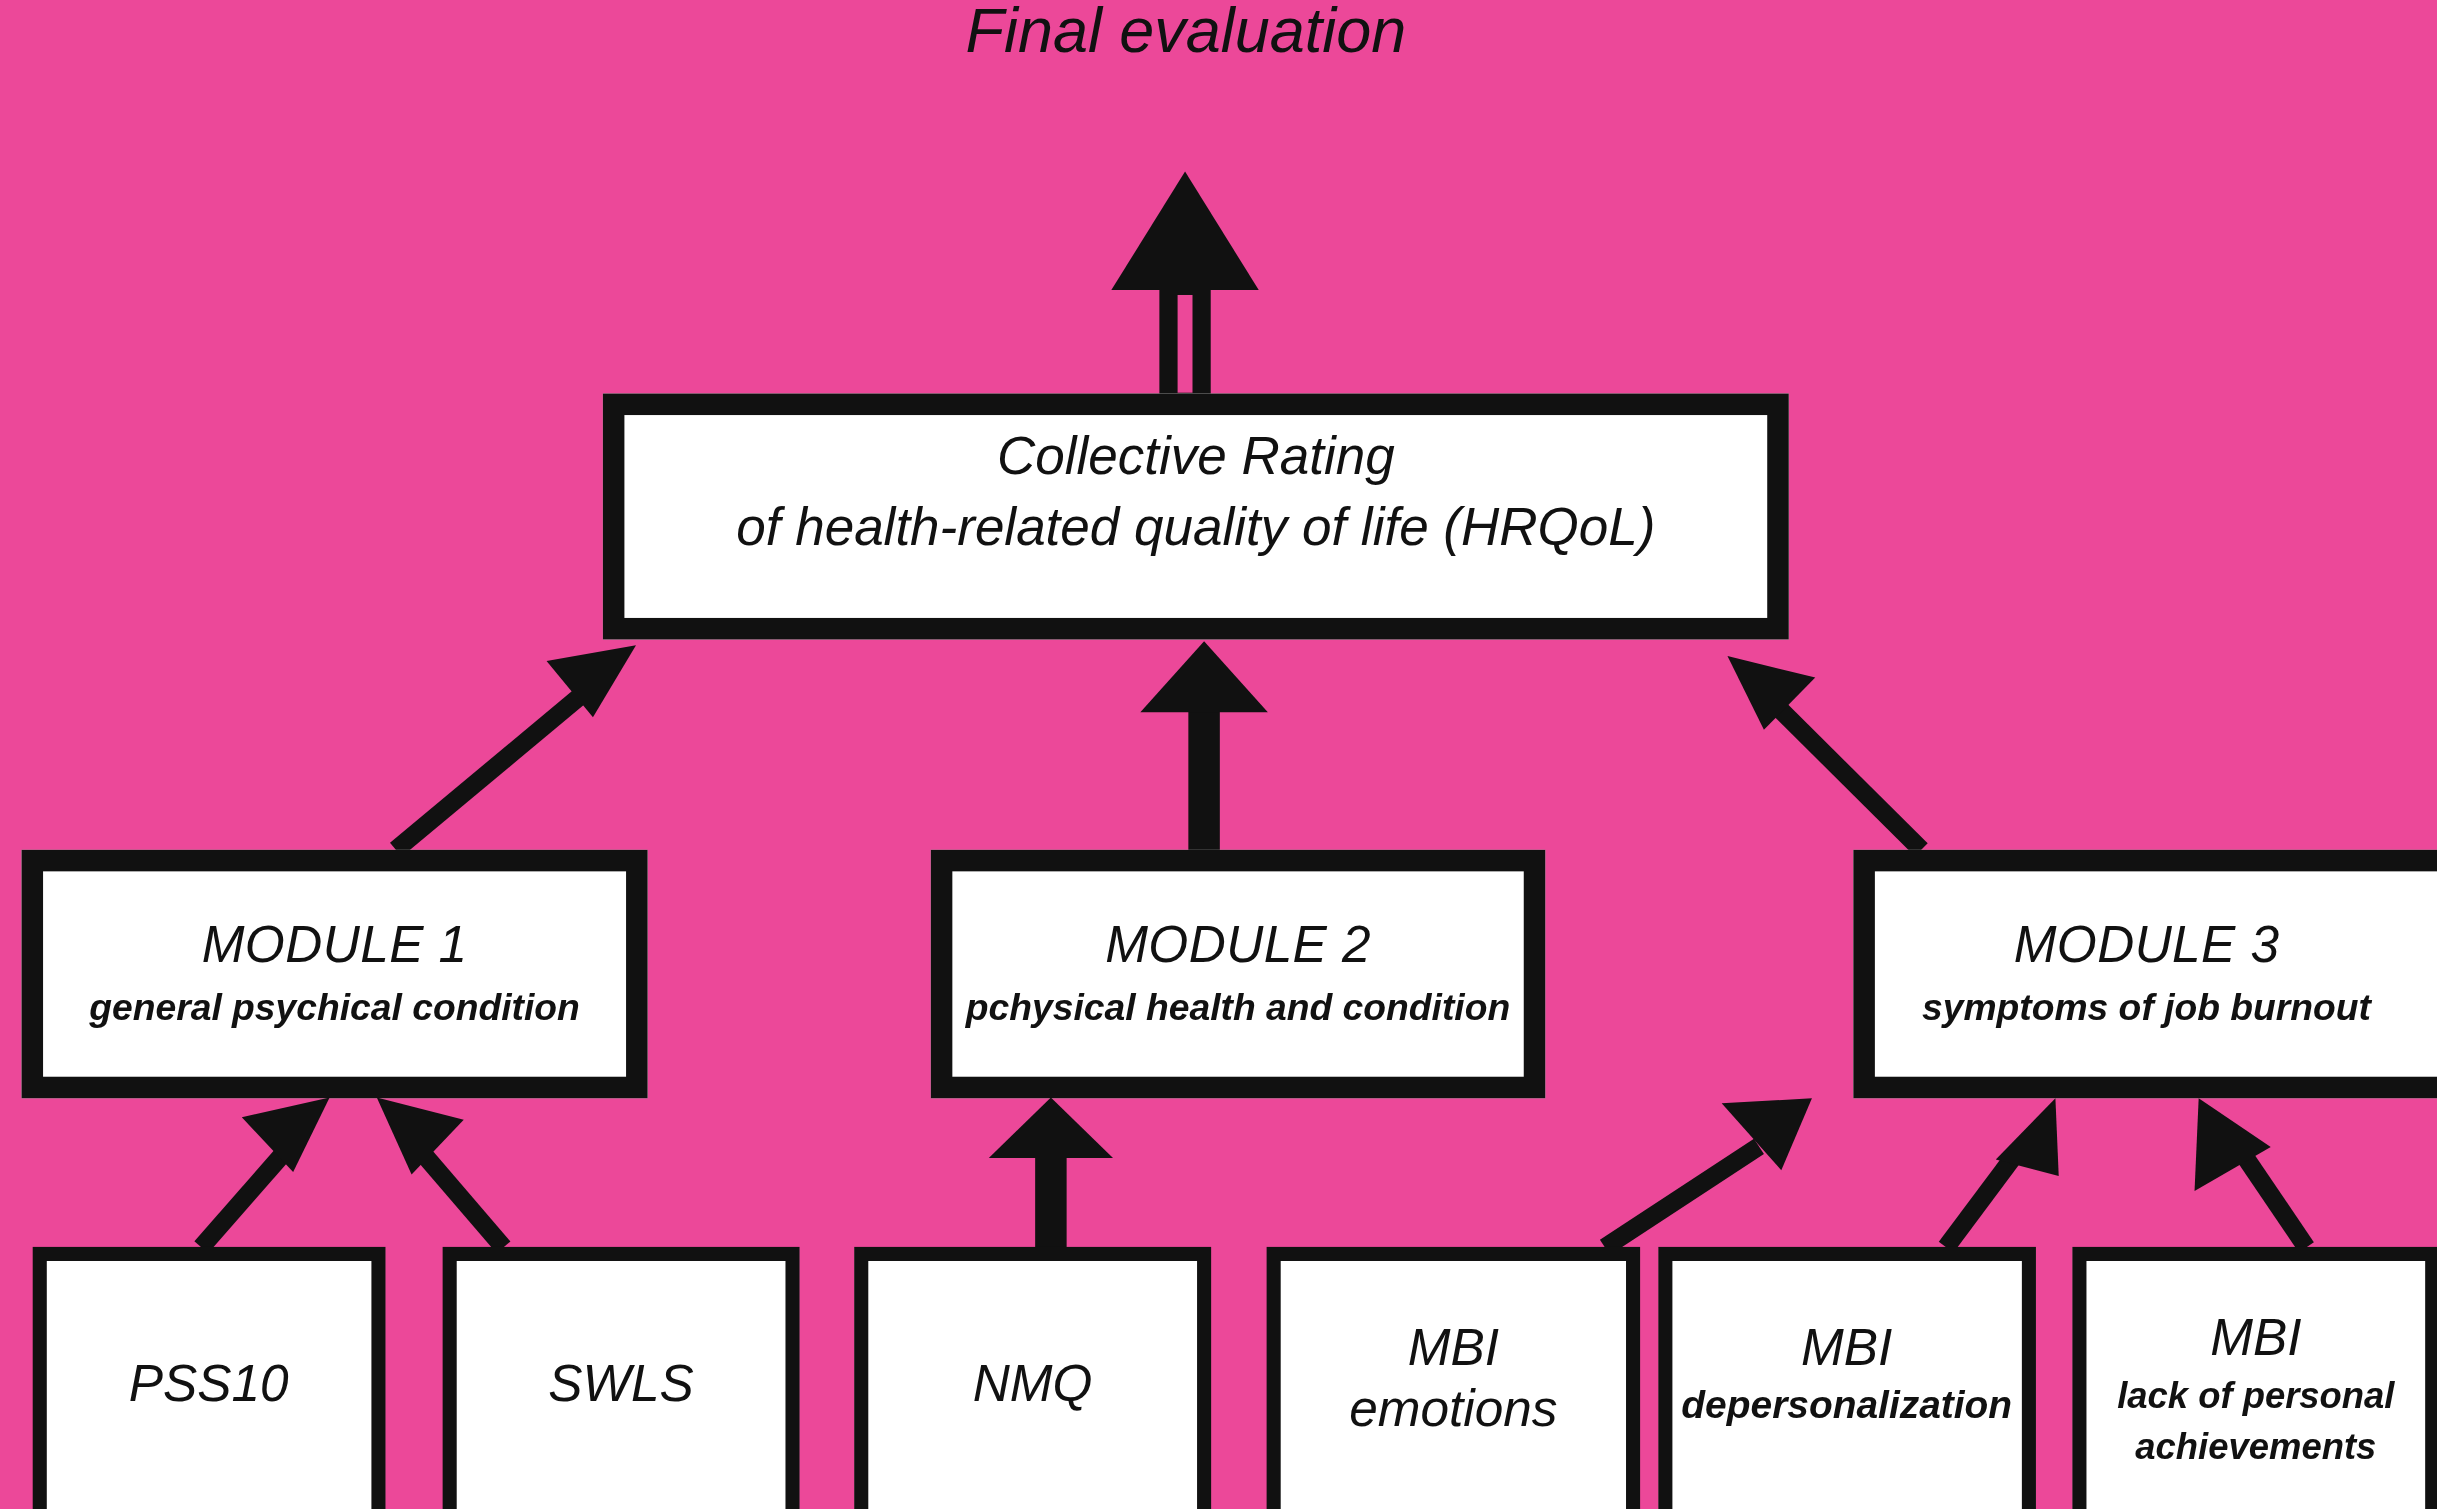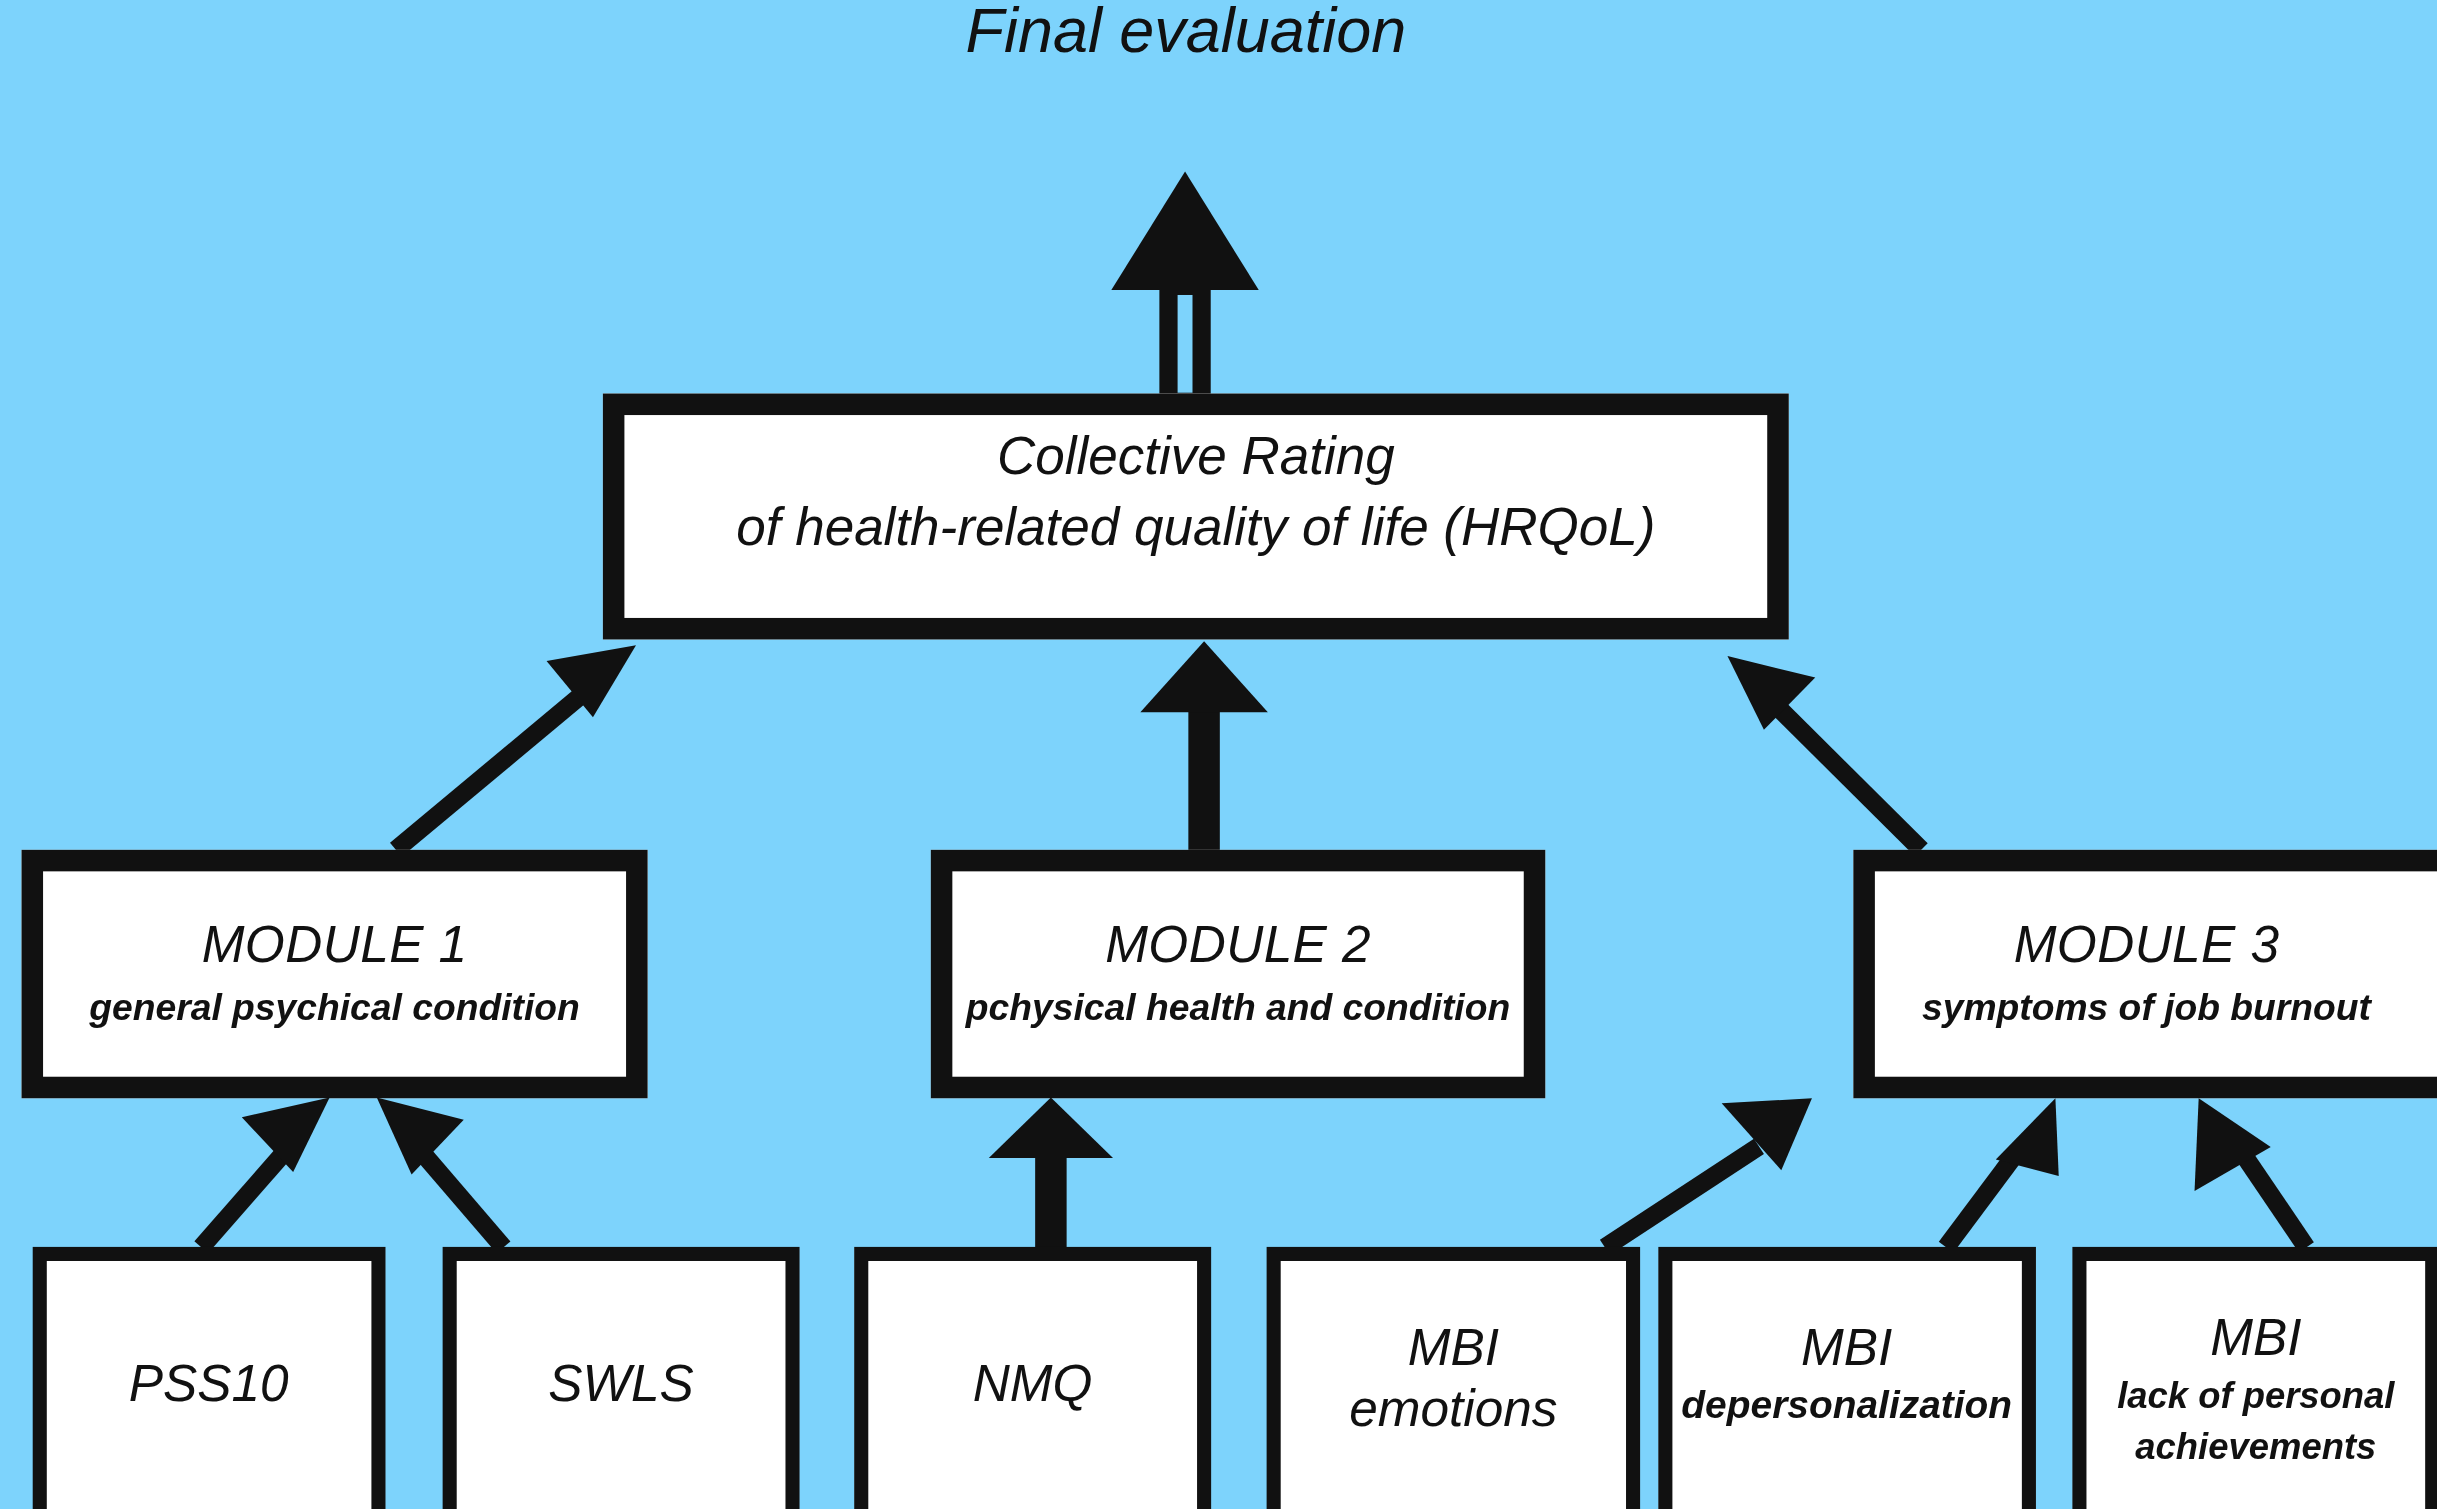--- a/index.html
+++ b/index.html
@@ -11,21 +11,21 @@
   body {
     width: 2438px;
     height: 1510px;
     font-family: "Liberation Sans", sans-serif;
     overflow: hidden;
   }
   #diagram-root {
     position: relative;
     width: 2438px;
     height: 1510px;
-    background: #7dd3fc;
+    background: #ec4899;
   }
   svg.diagram-canvas {
     position: absolute;
     top: 0;
     left: 0;
     width: 2438px;
     height: 1510px;
     display: block;
   }
   .figure-title {

